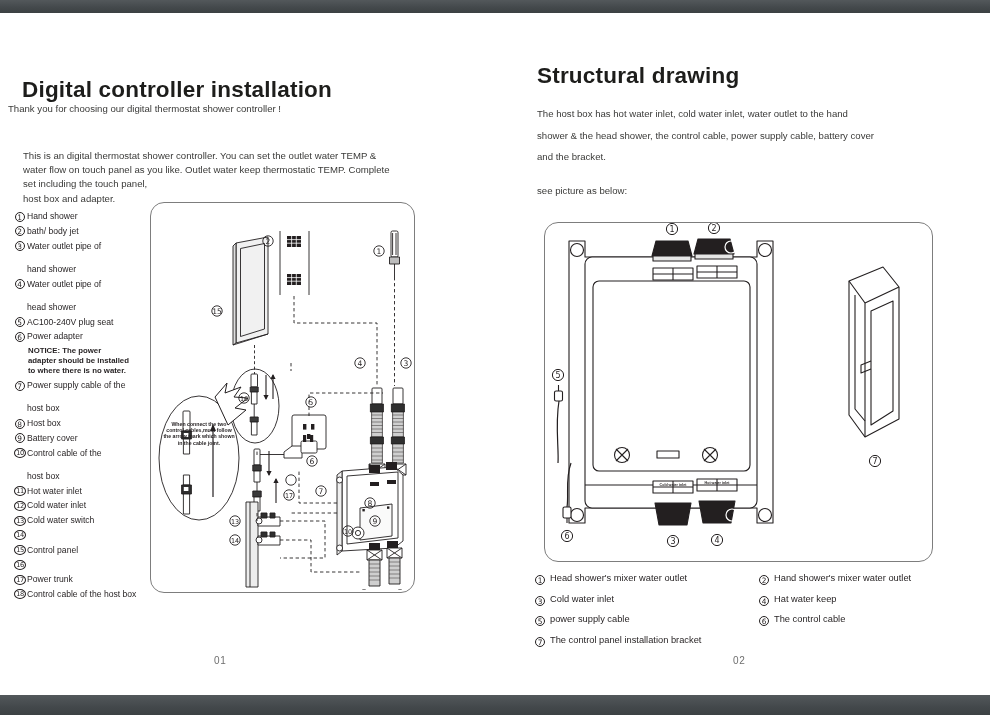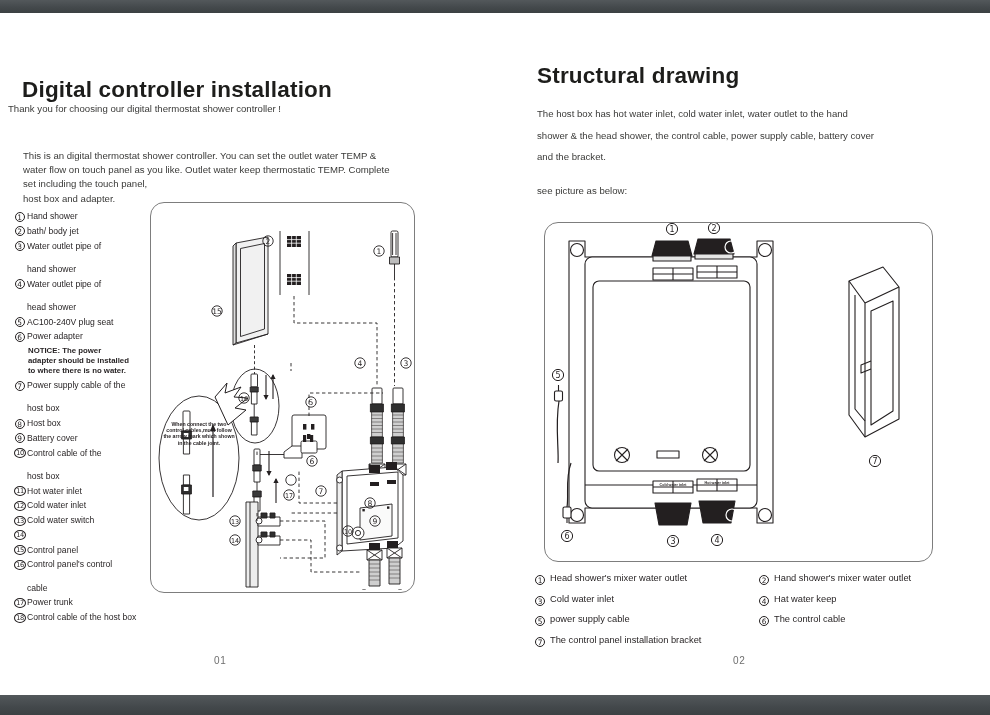--- a/index.html
+++ b/index.html
@@ -244,23 +244,20 @@
       </div>
       <div class="lg-row">
         <span class="lg-num"><span class="circ wide">14</span></span>
       </div>
       <div class="lg-row">
         <span class="lg-num"><span class="circ wide">15</span></span>
         <span class="lg-txt">Control panel</span>
       </div>
       <div class="lg-row">
         <span class="lg-num"><span class="circ wide">16</span></span>
-        <span class="lg-txt">Control panel's control
-
-cable</span>
       </div>
       <div class="lg-row">
         <span class="lg-num"><span class="circ wide">17</span></span>
         <span class="lg-txt">Power trunk</span>
       </div>
       <div class="lg-row">
         <span class="lg-num"><span class="circ wide">18</span></span>
         <span class="lg-txt">Control cable of the host box</span>
       </div>
     </div>

